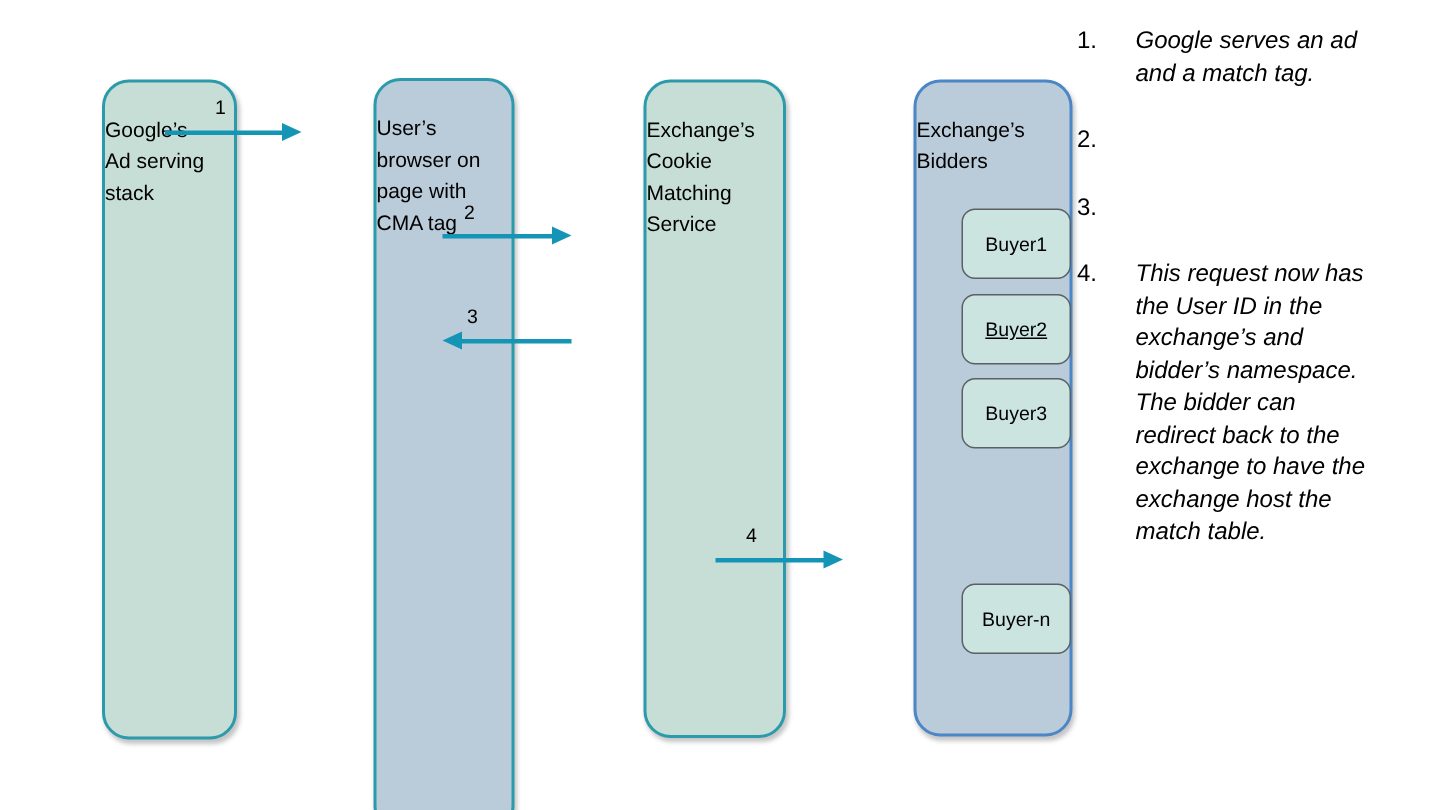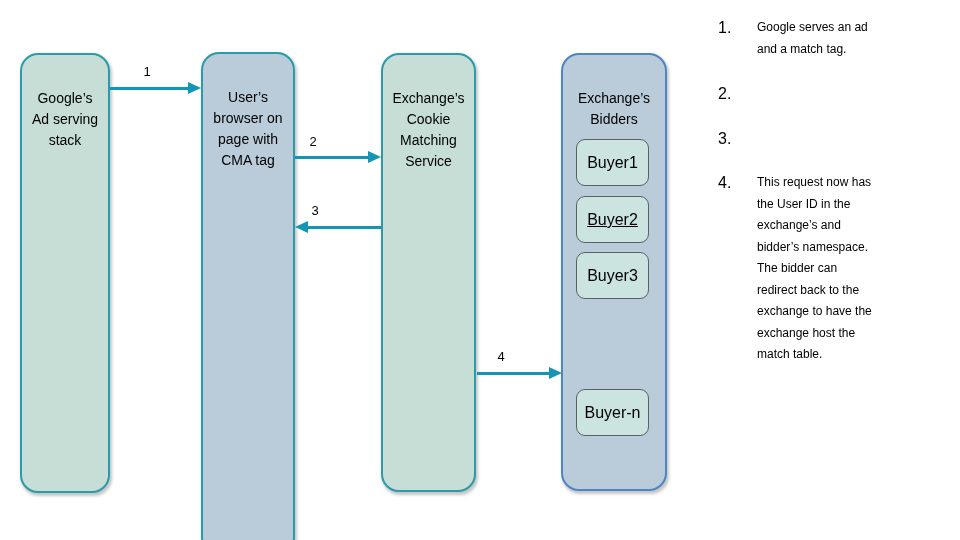--- a/index.html
+++ b/index.html
@@ -6,49 +6,49 @@
   .stage{
     position:relative;width:960px;height:540px;background:#ffffff;
     font-family:"Liberation Sans","DejaVu Sans",sans-serif;color:#000;
     overflow:hidden;
   }
   
   .node{
     position:absolute;box-sizing:border-box;border-radius:18px;
     border:2px solid #2b9aaa;
     box-shadow:1.5px 2.5px 3px rgba(90,90,90,.35);
-    text-align:center;padding-top:12px;
-    font-size:14px;line-height:21px;white-space:pre-line;
+    text-align:left;
+    font-size:14px;line-height:21px;white-space:pre-line;margin-left:48px;
   }
   .node-green{background:#c6ded5;}
   .node-blue{background:#bacbd9;}
   .node-bidders{border-color:#4c86c6;}
   .node-label{white-space:pre-line;}
   
   .buyer{
-    position:absolute;box-sizing:border-box;left:13px;width:73px;height:47px;
+    position:absolute;box-sizing:border-box;left:30px;width:73px;height:47px;
     background:#cbe4df;border:1.5px solid #5a6064;border-radius:9px;
     display:flex;align-items:center;justify-content:center;
-    font-size:16px;white-space:nowrap;
+    font-size:13px;white-space:nowrap;
   }
   
   .shaft{position:absolute;height:3px;background:#1495b5;}
   .head{position:absolute;width:0;height:0;border-top:6.5px solid transparent;border-bottom:6.5px solid transparent;}
   .head-right{border-left:13px solid #1495b5;}
   .head-left{border-right:13px solid #1495b5;}
   .arrow-num{position:absolute;width:20px;text-align:center;font-size:13px;}
   
   .notes{position:absolute;left:704px;top:17px;width:252px;}
   .note-item{display:flex;margin-bottom:23px;}
   .note-num{
     box-sizing:border-box;width:53px;padding-left:14px;flex:0 0 53px;
     font-size:16px;line-height:21.5px;
   }
   .note-text{
-    flex:1;font-size:12px;line-height:21.5px;white-space:pre-line;
+    flex:1;font-size:16px;line-height:21.5px;white-space:pre-line;font-style:italic;
   }
 </style>
 </head>
 <body>
 
 <div class="stage">
 
   <div class="node node-green" style="left:20px;top:53px;width:90px;height:440px;">
     <div class="node-label">Google’s
 Ad serving

